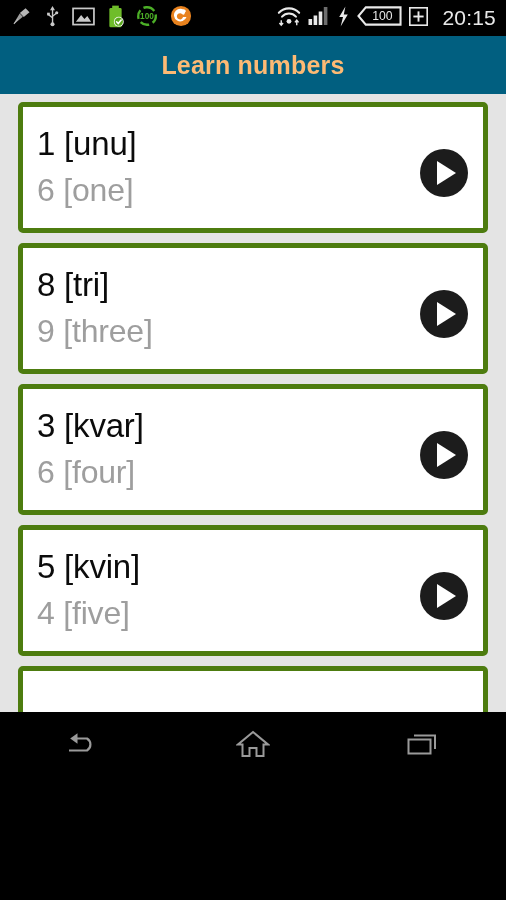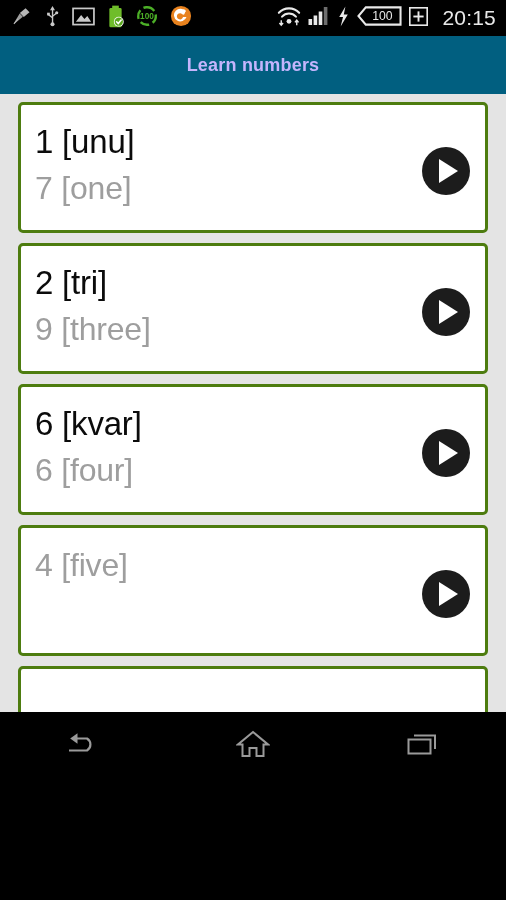--- a/index.html
+++ b/index.html
@@ -55,43 +55,43 @@
     position: absolute;
     top: 36px; left: 0;
     width: 506px;
     height: 58px;
     background: #015f80;
     display: flex;
     align-items: center;
     justify-content: center;
   }
   #action-bar-title {
-    color: #c4b5fd;
-    font-size: 18px;
+    color: #fdba74;
+    font-size: 25px;
     font-weight: bold;
     letter-spacing: 0.2px;
   }
 
   
   #list {
     position: absolute;
     top: 94px; left: 0;
     width: 506px;
     height: 739px;
     background: #e4e4e4;
     overflow: hidden;
     box-sizing: border-box;
     padding: 8px 0 0 0;
   }
   .card {
     position: relative;
     margin: 0 18px 10px 18px;
     height: 131px;
     background: #ffffff;
-    border: 3px solid #4d7c0f;
+    border: 5px solid #4d7c0f;
     border-radius: 5px;
     box-sizing: border-box;
   }
   .card-texts {
     position: absolute;
     left: 14px;
     top: 14px;
     right: 88px;
   }
   .card-primary {
@@ -253,50 +253,51 @@
 
   <div id="action-bar">
     <span id="action-bar-title">Learn numbers</span>
   </div>
 
   <div id="list">
 
     <div class="card">
       <div class="card-texts">
         <div class="card-primary">1 [unu]</div>
-        <div class="card-secondary">7 [one]</div>
+        <div class="card-secondary">6 [one]</div>
       </div>
       <div class="play-button">
         <span class="play-tri"></span>
       </div>
     </div>
 
 
     <div class="card">
       <div class="card-texts">
-        <div class="card-primary">2 [tri]</div>
+        <div class="card-primary">8 [tri]</div>
         <div class="card-secondary">9 [three]</div>
       </div>
       <div class="play-button">
         <span class="play-tri"></span>
       </div>
     </div>
 
     <div class="card">
       <div class="card-texts">
-        <div class="card-primary">6 [kvar]</div>
+        <div class="card-primary">3 [kvar]</div>
         <div class="card-secondary">6 [four]</div>
       </div>
       <div class="play-button">
         <span class="play-tri"></span>
       </div>
     </div>
 
     <div class="card">
       <div class="card-texts">
+        <div class="card-primary">5 [kvin]</div>
         <div class="card-secondary">4 [five]</div>
       </div>
       <div class="play-button">
         <span class="play-tri"></span>
       </div>
     </div>
 
     <div class="card">
       <div class="card-texts">
         <div class="card-primary"></div>

